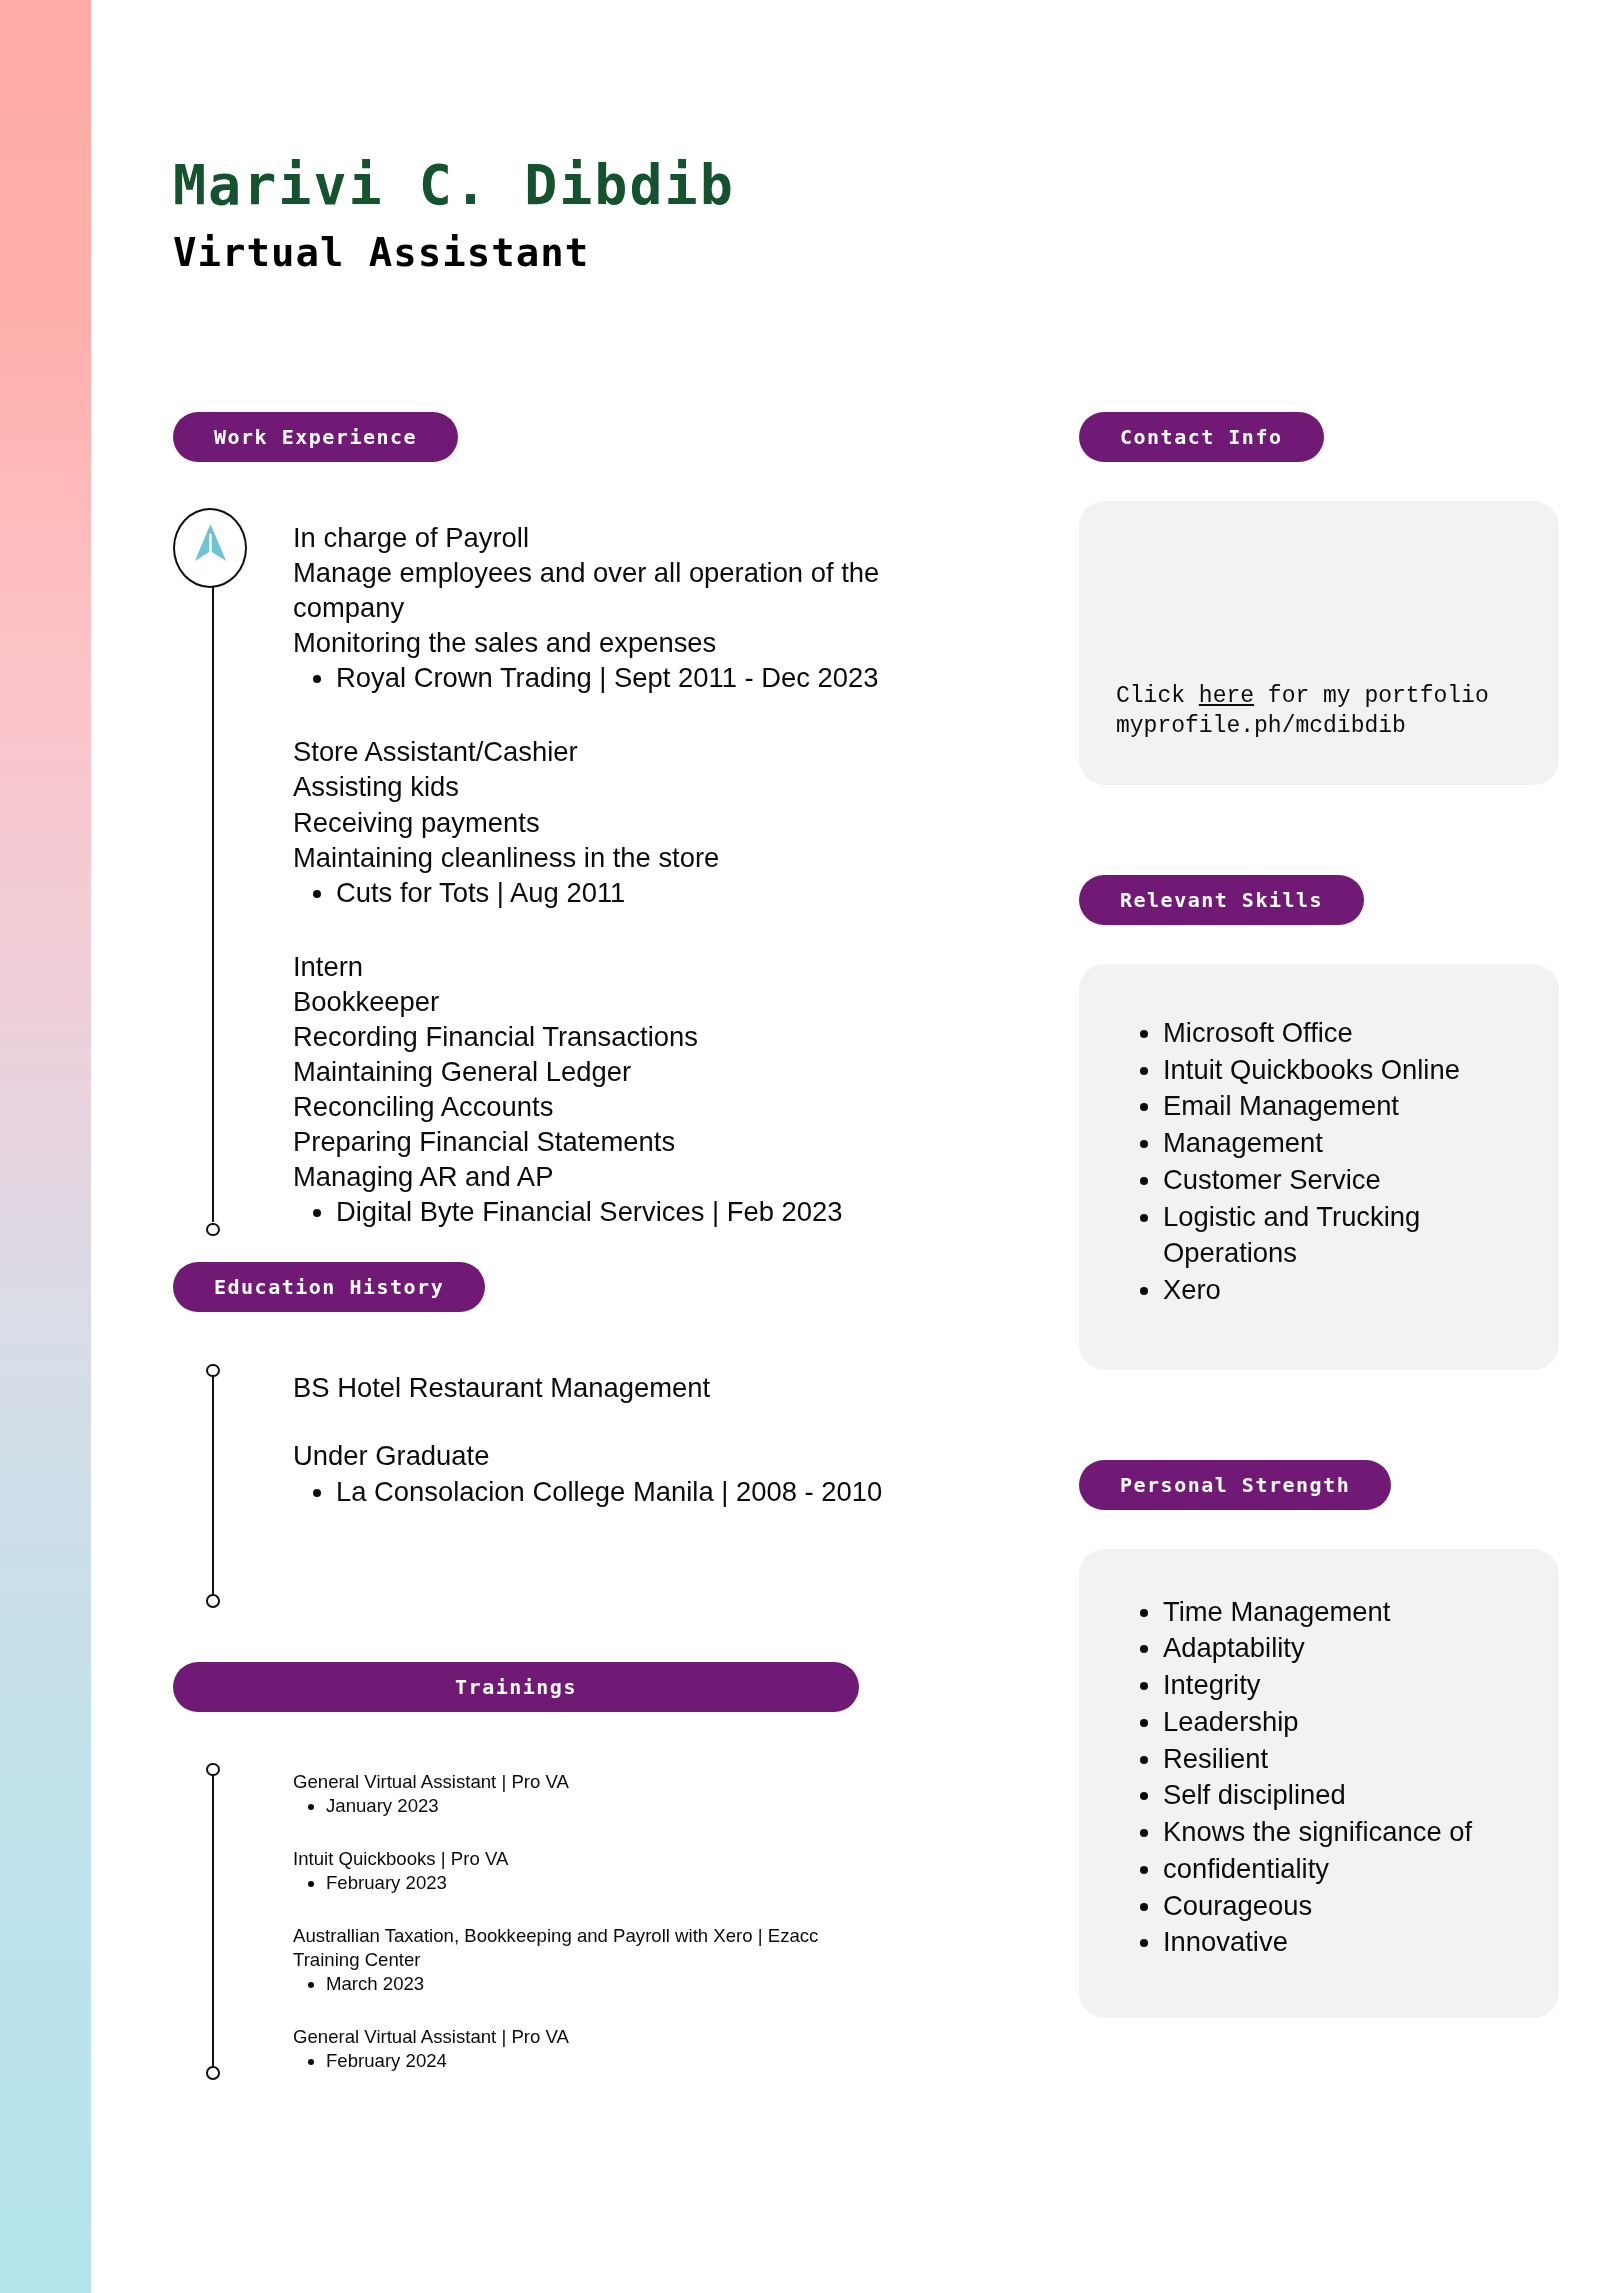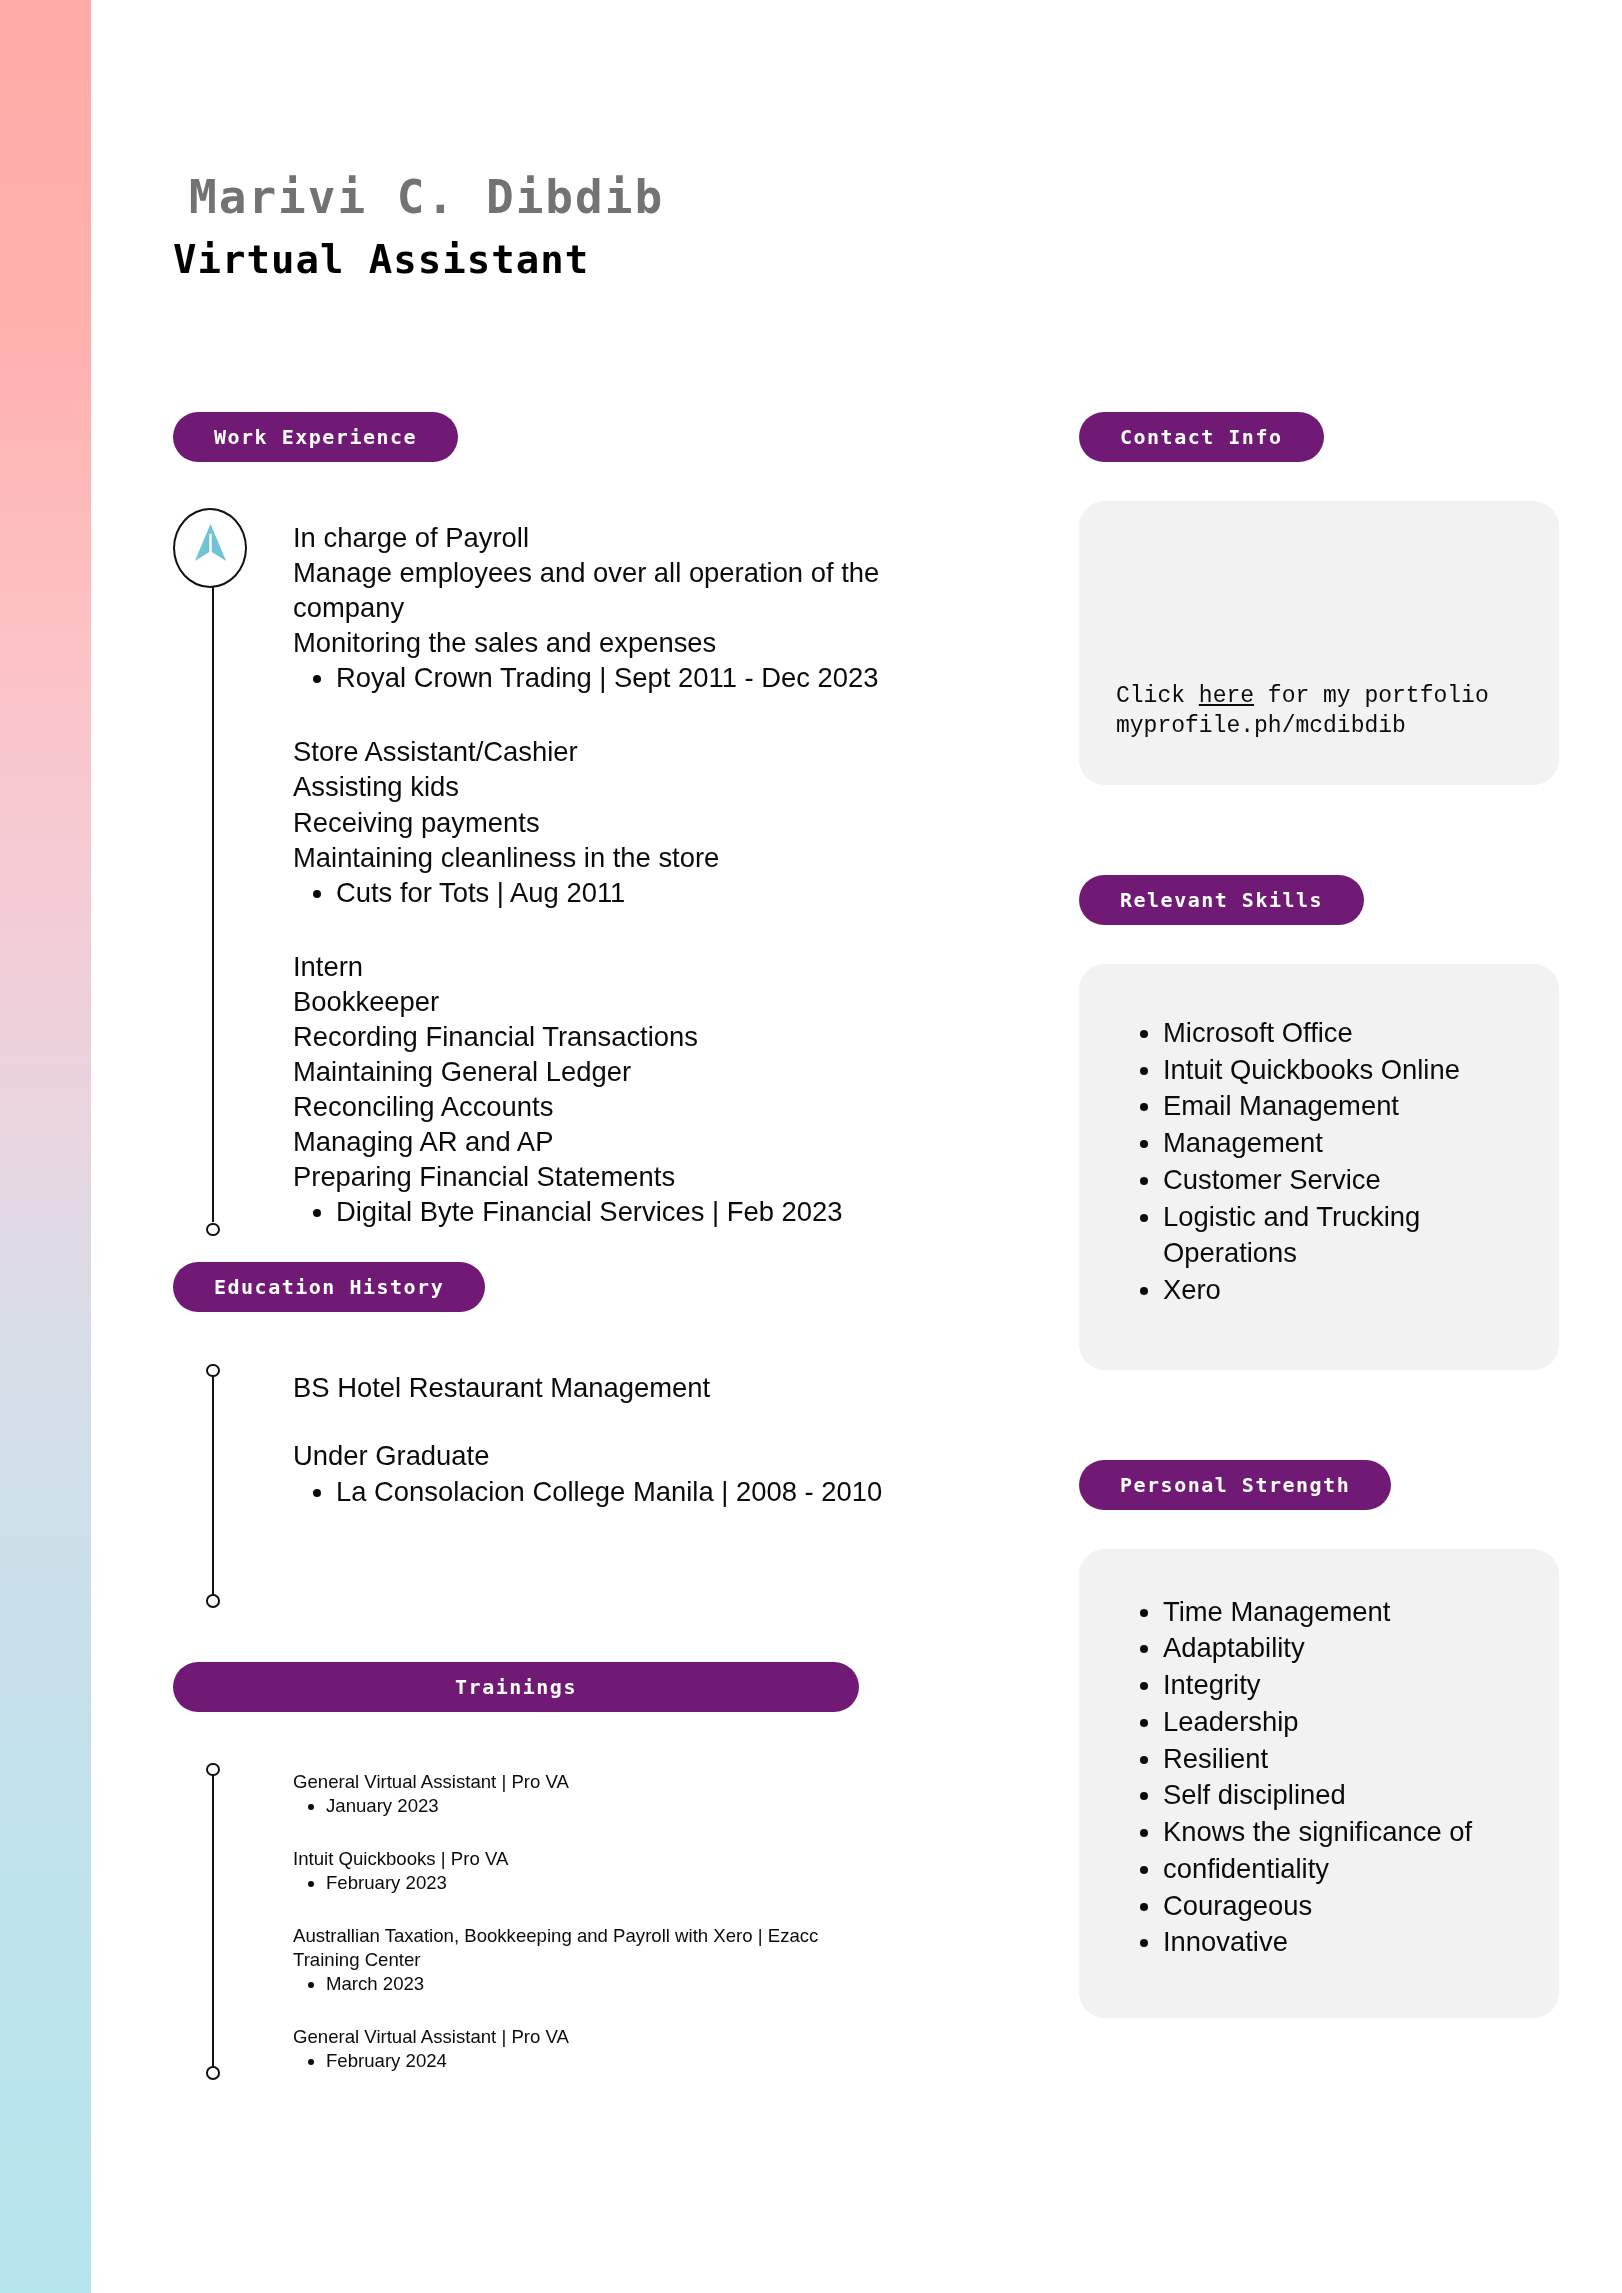--- a/index.html
+++ b/index.html
@@ -39,25 +39,25 @@
   
   .header {
     position: absolute;
     left: 173px;
     top: 157px;
     width: 1176px;
   }
   .name {
     font-family: "DejaVu Sans Mono", "Liberation Mono", monospace;
     font-weight: 700;
-    font-size: 46px;
+    font-size: 55px;
     letter-spacing: 2px;
-    color: #737373;
+    color: #14532d;
     line-height: 1.05;
-    margin: 16px;
+    margin: 0;
   }
   .role {
     font-family: "DejaVu Sans Mono", "Liberation Mono", monospace;
     font-weight: 700;
     font-size: 39px;
     letter-spacing: 1px;
     color: #000000;
     margin: 17.6px 0 0 0;
     line-height: 1.1;
   }
@@ -260,22 +260,22 @@
             <li>Cuts for Tots | Aug 2011</li>
           </ul>
         </div>
 
         <div class="entry">
           <span class="line">Intern</span>
           <span class="line">Bookkeeper</span>
           <span class="line">Recording Financial Transactions</span>
           <span class="line">Maintaining General Ledger</span>
           <span class="line">Reconciling Accounts</span>
+          <span class="line">Preparing Financial Statements</span>
           <span class="line">Managing AR and AP</span>
-          <span class="line">Preparing Financial Statements</span>
           <ul>
             <li>Digital Byte Financial Services | Feb 2023</li>
           </ul>
         </div>
       </div>
     </div>
 
     <div style="height:33px"></div>
 
     <div>

